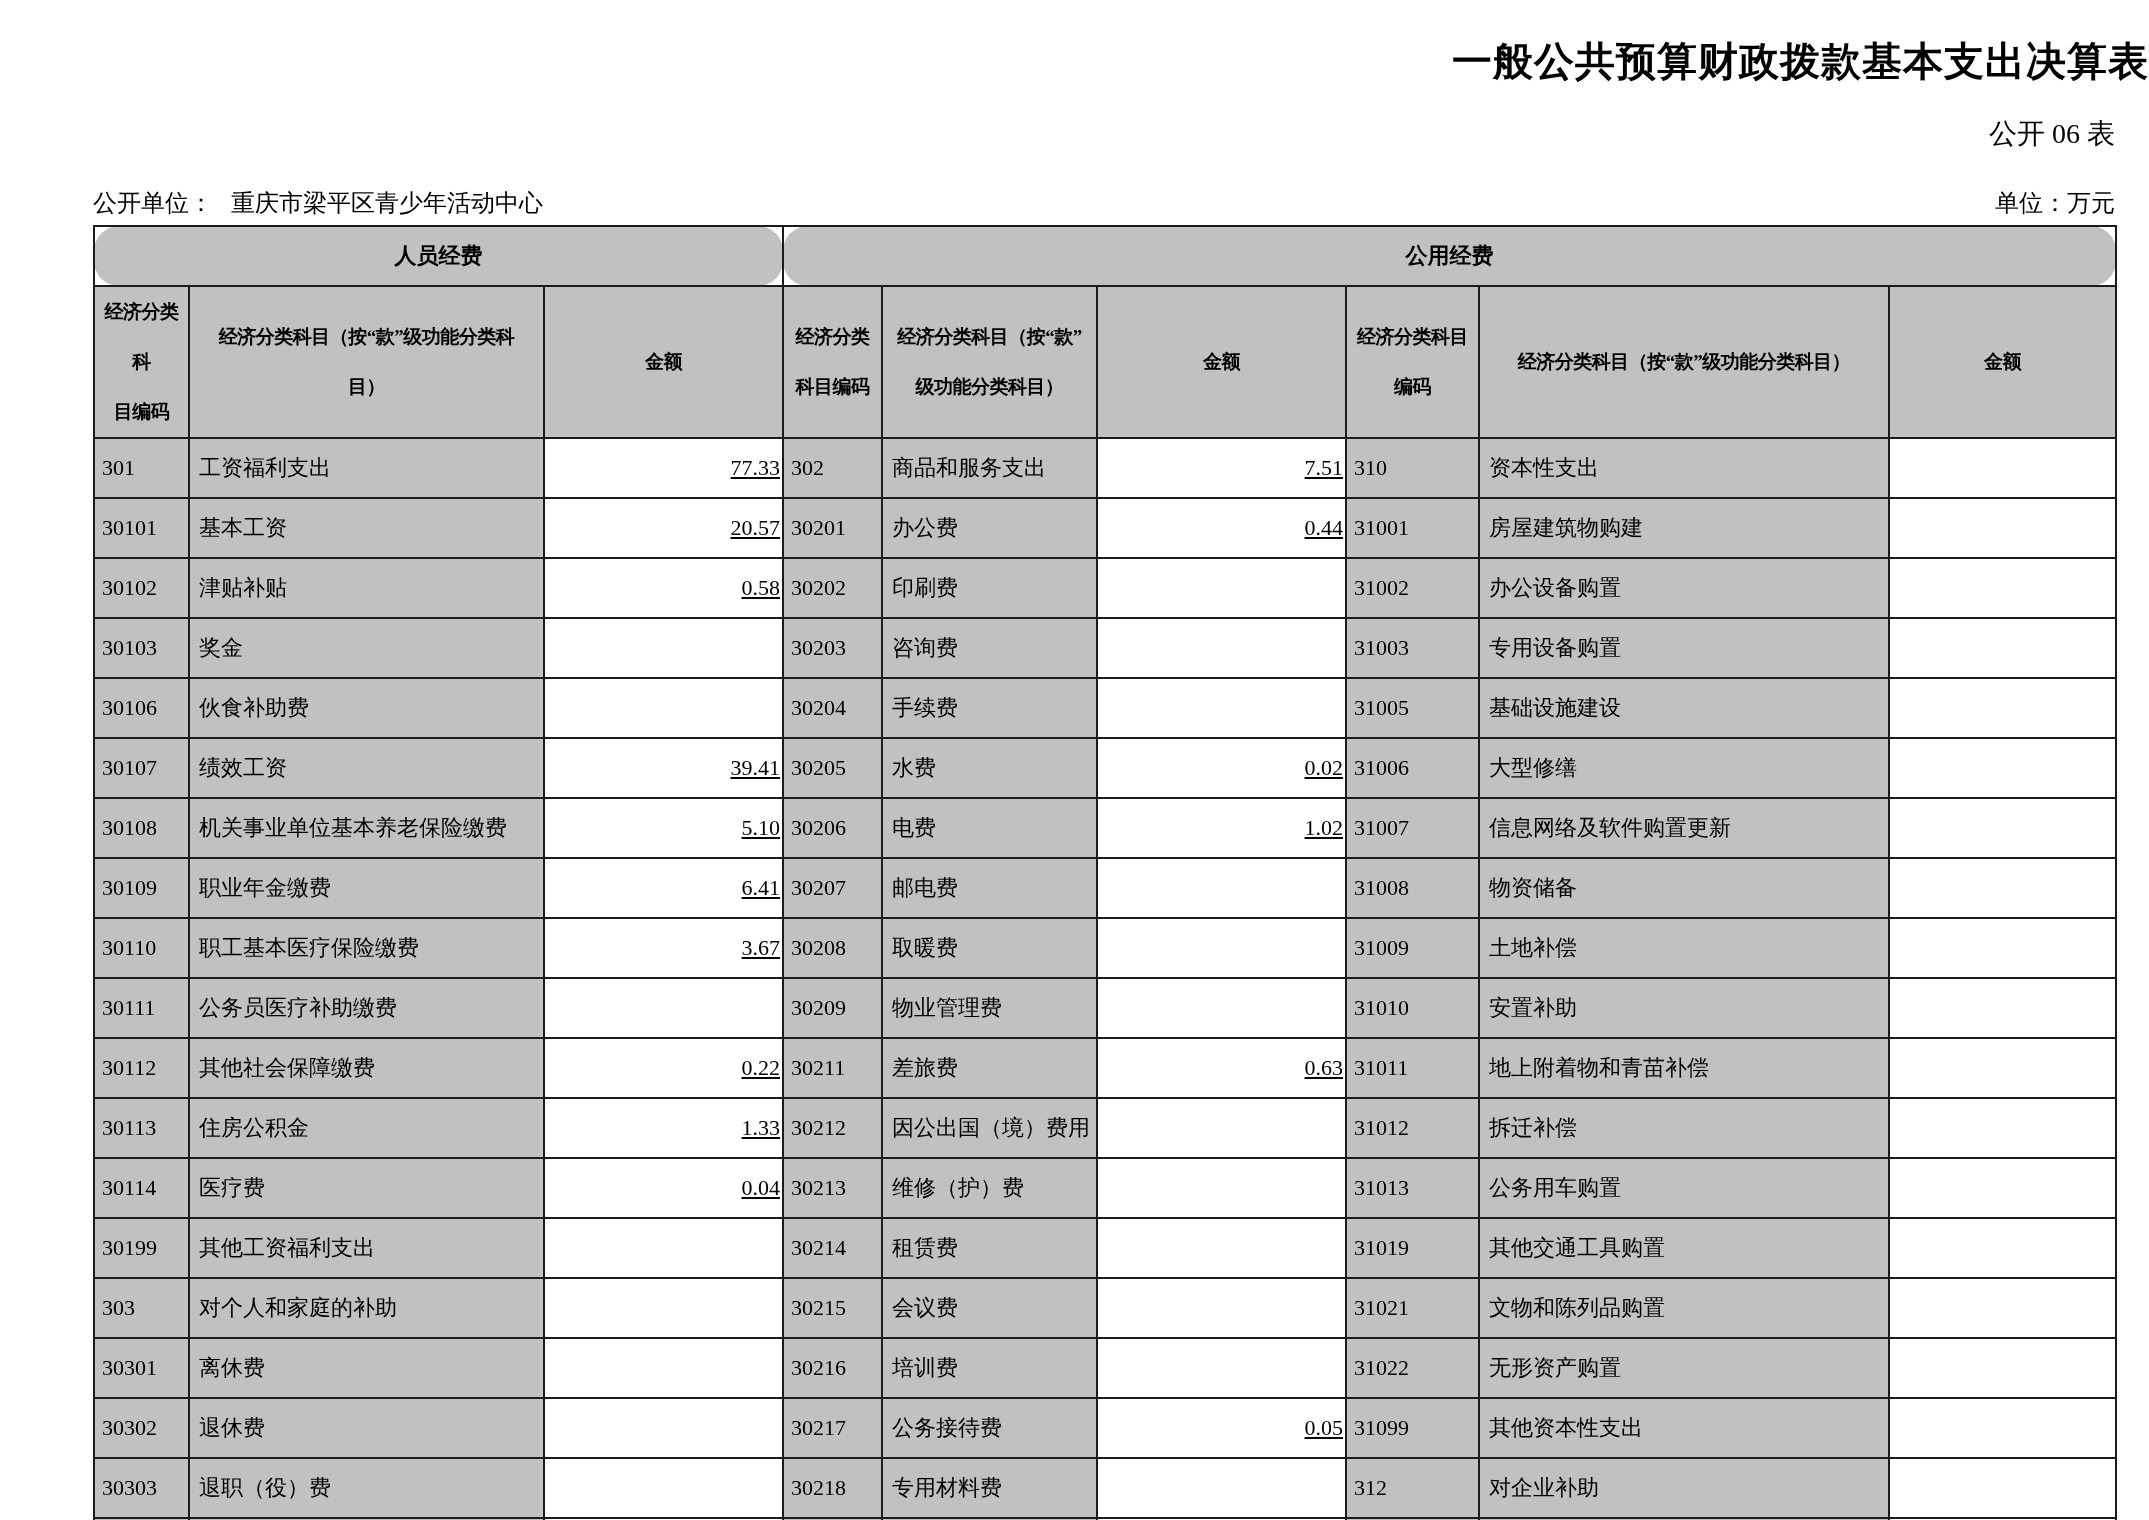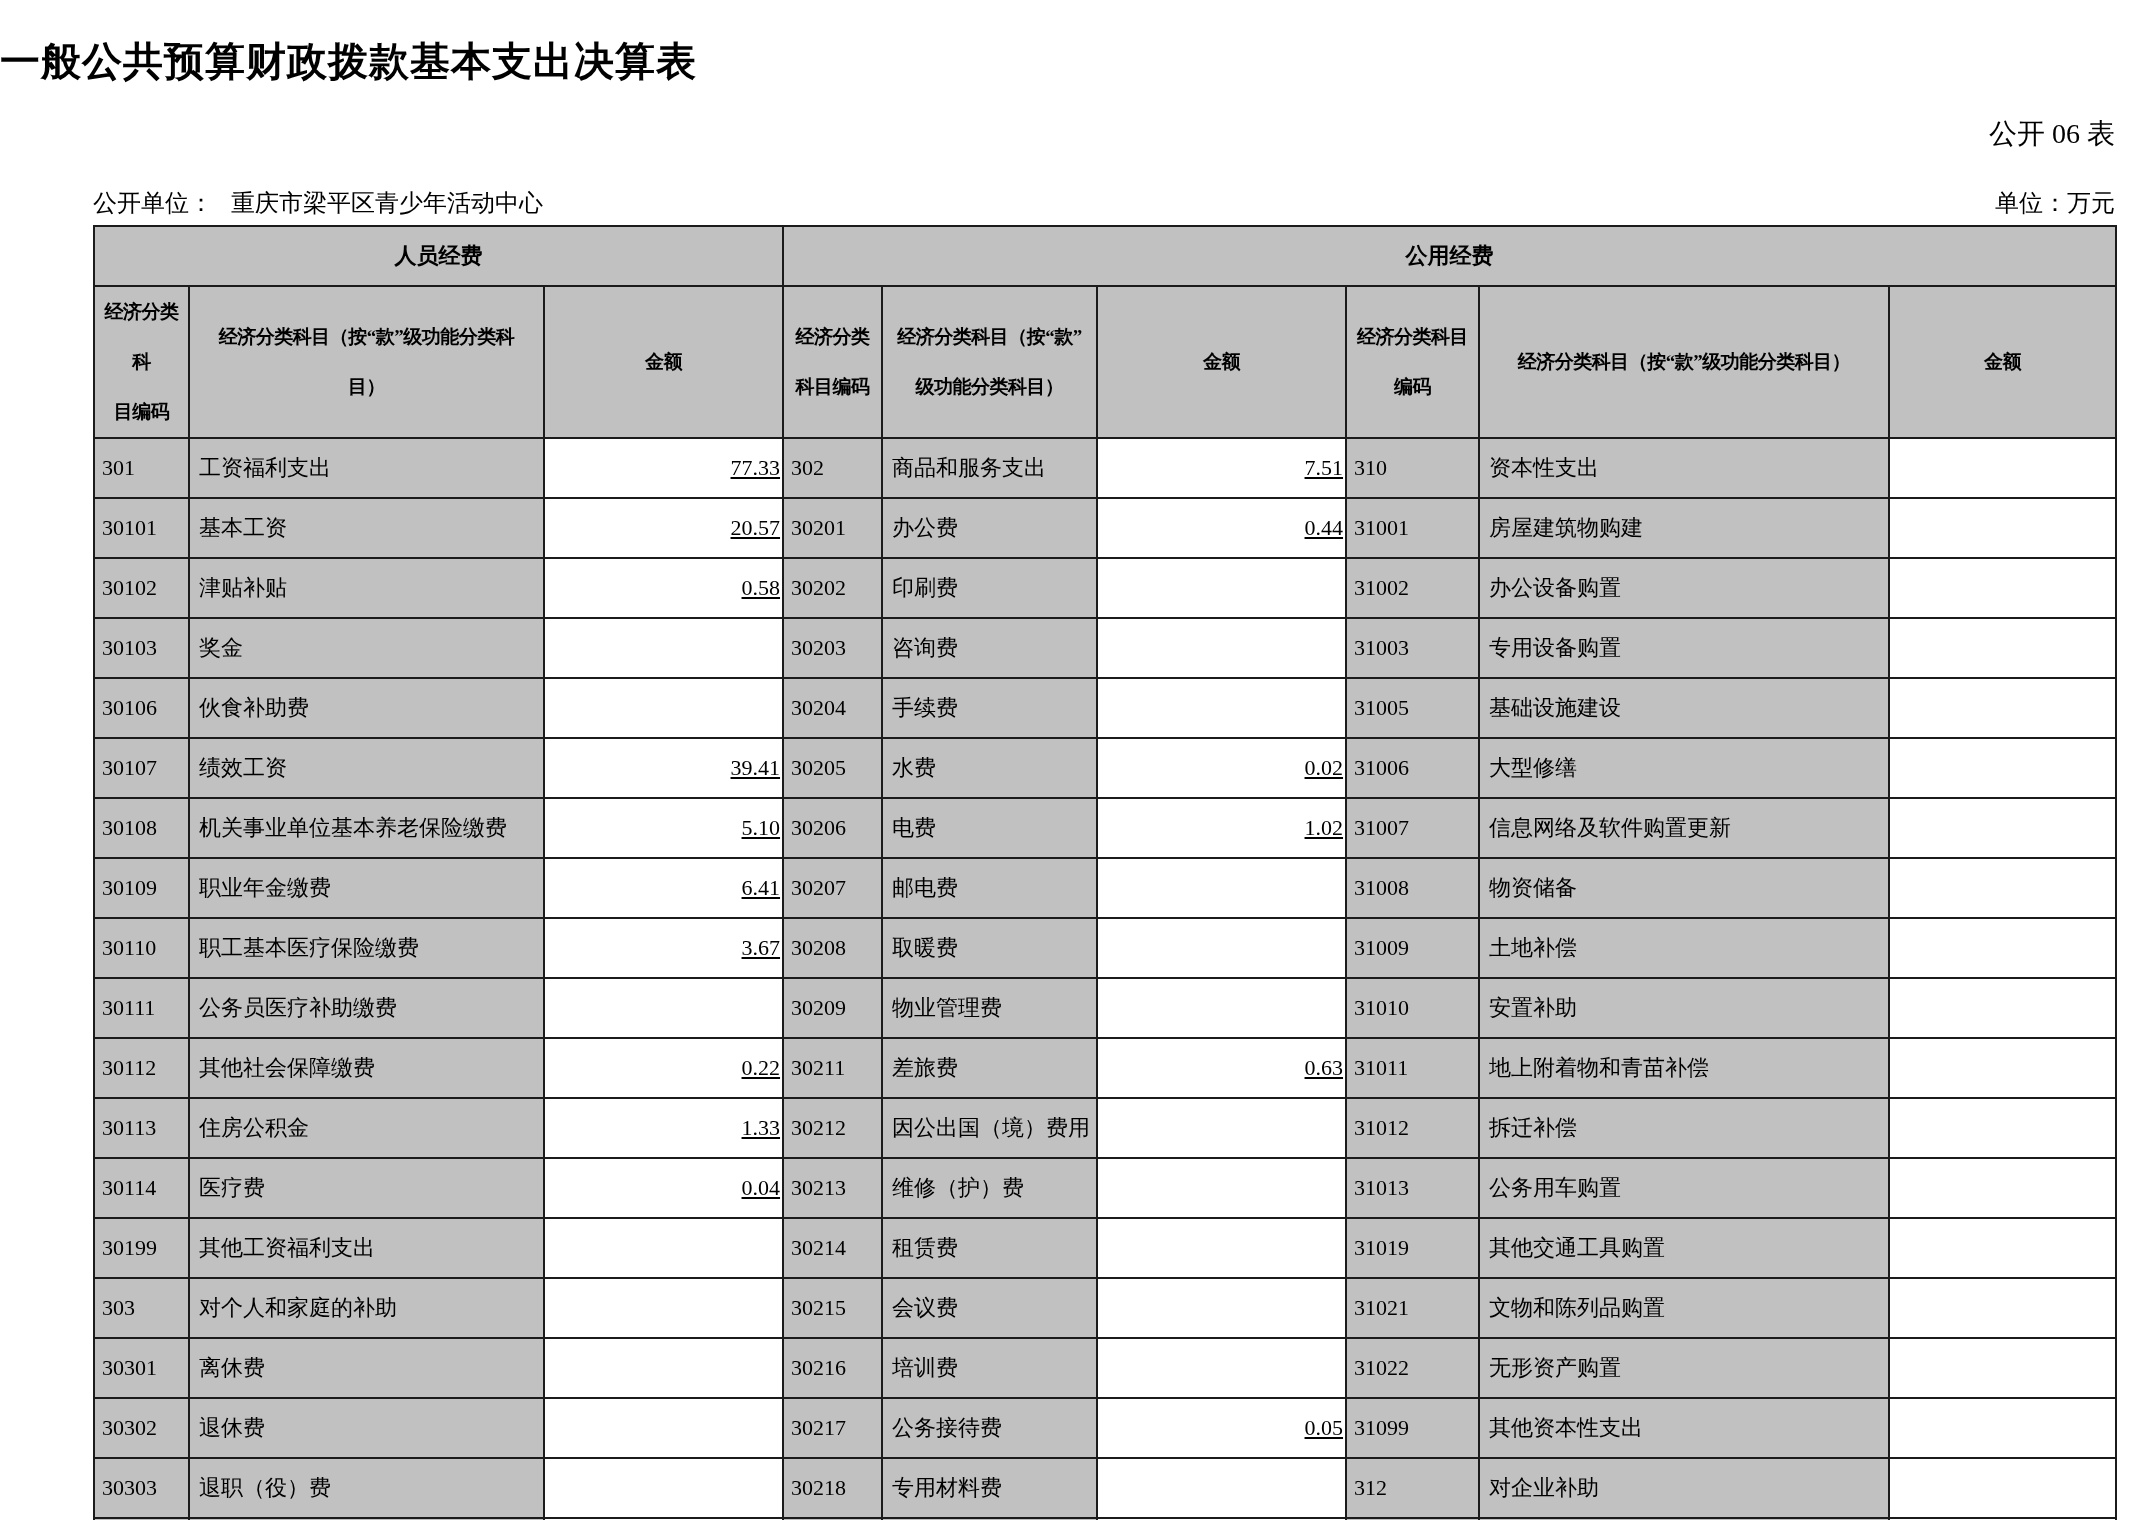--- a/index.html
+++ b/index.html
@@ -4,21 +4,21 @@
 <style>
   html,body{margin:0;padding:0;}
   body{
     width:2149px;height:1520px;background:#ffffff;
     font-family:"Liberation Serif","DejaVu Serif",serif;
     color:#000;position:relative;overflow:hidden;
   }
   :root{ --gray:#c1c1c1; --grid:#1b1b1b; }
 
   .title{
-    padding-top:34px;text-align:left;
+    padding-top:34px;text-align:right;
     font-size:40px;font-weight:bold;letter-spacing:1px;
   }
   .meta-right{
     margin-top:30px;margin-right:34px;text-align:right;
     font-size:28px;line-height:30px;
   }
   .info-line{
     margin:40px 34px 0 93px;display:flex;justify-content:space-between;
     font-size:24px;line-height:28px;
   }
@@ -27,21 +27,21 @@
   table.budget{
     margin:8px 0 0 93px;width:2022px;table-layout:fixed;
     border-collapse:collapse;
   }
   table.budget th,table.budget td{
     border:2px solid var(--grid);
     overflow:hidden;
   }
   tr.section-row th{
     height:56px;background:var(--gray);
-    font-size:22px;font-weight:bold;text-align:center;vertical-align:middle;
+    font-size:22px;font-weight:bold;text-align:center;vertical-align:middle;border-radius:25px;
   }
   tr.colhead-row th{
     height:122px;background:var(--gray);
     font-size:19px;font-weight:bold;text-align:center;vertical-align:middle;
     white-space:pre-line;line-height:50px;letter-spacing:-0.5px;
     padding:0 1px;
   }
   tr.data-row td{height:56px;vertical-align:middle;font-size:22px;}
   td.code{background:var(--gray);text-align:left;padding-left:7px;}
   td.label{background:var(--gray);text-align:left;padding-left:9px;}

